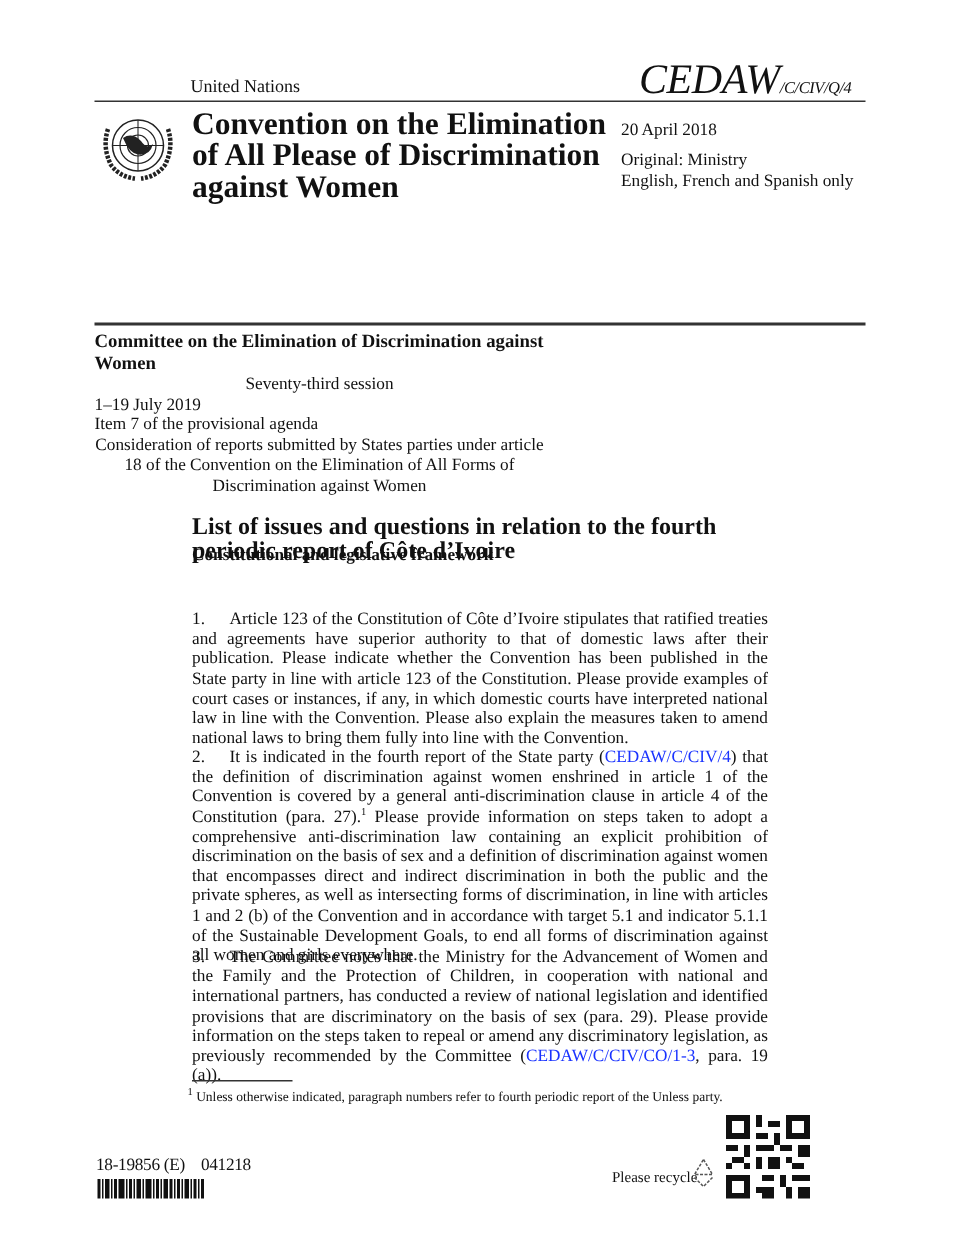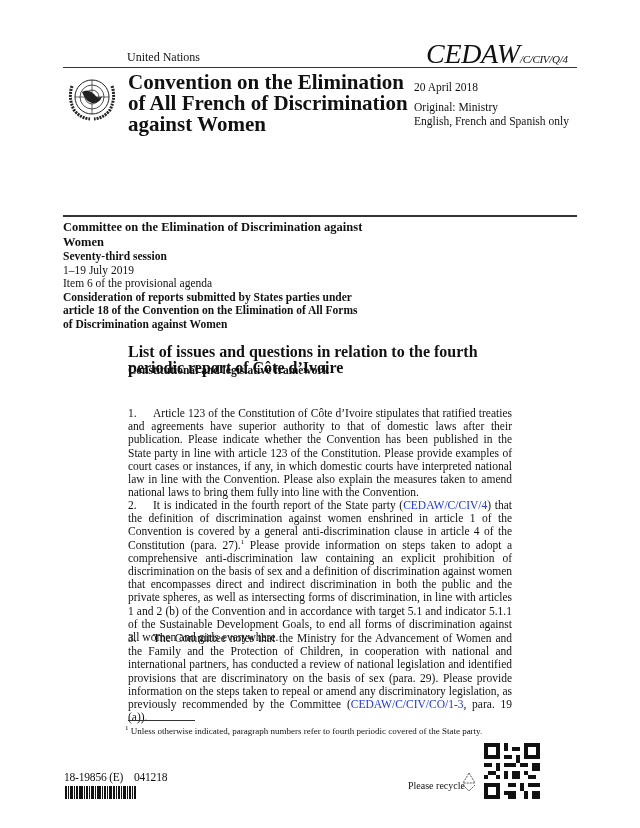--- a/index.html
+++ b/index.html
@@ -10,21 +10,21 @@
   .symbol { left: 426px; top: 38px; font-size: 28px; letter-spacing: -0.3px; white-space: nowrap; font-style: italic; }
   .symbol .suffix { font-size: 11px; }
   .rule-top { left: 63px; top: 67px; width: 514px; height: 1px; background: #333; }
   .emblem { left: 64px; top: 72px; width: 56px; height: 52px; }
   .conv-title { left: 128px; top: 72px; width: 280px; font-size: 21px; font-weight: bold; line-height: 21px; }
   .distr { left: 414px; top: 80px; font-size: 11.5px; line-height: 14px; }
   .distr .gap { height: 6px; }
   .rule-mid { left: 63px; top: 215px; width: 514px; height: 2px; background: #333; }
   .committee { left: 63px; top: 220px; width: 300px; font-size: 11.5px; line-height: 13.5px; }
   .committee .big { font-weight: bold; font-size: 12.5px; line-height: 15px; }
-  .committee .b { font-weight: bold; }
+  .committee .b { font-weight: normal; text-align: center; }
   .doc-title { left: 128px; top: 344px; width: 400px; font-size: 16px; font-weight: bold; line-height: 16px; }
   .section-head { left: 128px; top: 364px; font-size: 11.5px; font-weight: bold; }
   .para { position: absolute; left: 128px; width: 384px; font-size: 11.5px; line-height: 13.2px; text-align: justify; }
   .para .num { display: inline-block; width: 25px; }
   .p1 { top: 407px; } .p2 { top: 499px; } .p3 { top: 632px; }
   a.ref { color: #1a33ff; text-decoration: none; }
   sup { font-size: 7px; line-height: 0; }
   .fn-rule { left: 128px; top: 720px; width: 67px; height: 1px; background: #333; }
   .footnote { left: 125px; top: 726px; font-size: 9px; }
   .docnum { left: 64px; top: 771px; font-size: 11.5px; letter-spacing: -0.2px; }
@@ -47,56 +47,56 @@
     <circle cx="28" cy="25" r="12" fill="none" stroke="#222" stroke-width="0.8"></circle>
     <circle cx="28" cy="25" r="7" fill="none" stroke="#222" stroke-width="0.8"></circle>
     <line x1="11" y1="25" x2="45" y2="25" stroke="#222" stroke-width="0.7"></line>
     <line x1="28" y1="8" x2="28" y2="42" stroke="#222" stroke-width="0.7"></line>
     <path d="M18 20 Q24 16 30 22 Q34 28 38 24 Q36 32 28 31 Q22 30 18 20Z" fill="#222"></path>
     <path d="M8 14 Q4 26 10 38 Q16 46 26 47" fill="none" stroke="#222" stroke-width="3" stroke-dasharray="2 1"></path>
     <path d="M48 14 Q52 26 46 38 Q40 46 30 47" fill="none" stroke="#222" stroke-width="3" stroke-dasharray="2 1"></path>
   </svg>
 </div>
 
-<div class="abs conv-title">Convention on the Elimination of All French of Discrimination against Women</div>
+<div class="abs conv-title">Convention on the Elimination of All Please of Discrimination against Women</div>
 
 <div class="abs distr">
   <div>20 April 2018</div>
   <div class="gap"></div>
   <div>Original: Ministry</div>
   <div>English, French and Spanish only</div>
 </div>
 
 <div class="abs rule-mid"></div>
 
 <div class="abs committee">
   <div class="big">Committee on the Elimination of Discrimination against Women</div>
   <div class="b">Seventy-third session</div>
   <div>1–19 July 2019</div>
-  <div>Item 6 of the provisional agenda</div>
+  <div>Item 7 of the provisional agenda</div>
   <div class="b">Consideration of reports submitted by States parties under article 18 of the Convention on the Elimination of All Forms of Discrimination against Women</div>
 </div>
 
 <div class="abs doc-title">List of issues and questions in relation to the fourth periodic report of Côte d’Ivoire</div>
 <div class="abs section-head">Constitutional and legislative framework</div>
 
 <div class="para p1">
   <span class="num">1.</span><span>Article 123 of the Constitution of Côte d’Ivoire stipulates that ratified treaties and agreements have superior authority to that of domestic laws after their publication. Please indicate whether the Convention has been published in the State party in line with article 123 of the Constitution. Please provide examples of court cases or instances, if any, in which domestic courts have interpreted national law in line with the Convention. Please also explain the measures taken to amend national laws to bring them fully into line with the Convention.</span>
 </div>
 
 <div class="para p2">
   <span class="num">2.</span><span>It is indicated in the fourth report of the State party (</span><a class="ref" href="#">CEDAW/C/CIV/4</a><span>) that the definition of discrimination against women enshrined in article 1 of the Convention is covered by a general anti-discrimination clause in article 4 of the Constitution (para. 27).</span><sup>1</sup><span> Please provide information on steps taken to adopt a comprehensive anti-discrimination law containing an explicit prohibition of discrimination on the basis of sex and a definition of discrimination against women that encompasses direct and indirect discrimination in both the public and the private spheres, as well as intersecting forms of discrimination, in line with articles 1 and 2 (b) of the Convention and in accordance with target 5.1 and indicator 5.1.1 of the Sustainable Development Goals, to end all forms of discrimination against all women and girls everywhere.</span>
 </div>
 
 <div class="para p3">
   <span class="num">3.</span><span>The Committee notes that the Ministry for the Advancement of Women and the Family and the Protection of Children, in cooperation with national and international partners, has conducted a review of national legislation and identified provisions that are discriminatory on the basis of sex (para. 29). Please provide information on the steps taken to repeal or amend any discriminatory legislation, as previously recommended by the Committee (</span><a class="ref" href="#">CEDAW/C/CIV/CO/1-3</a><span>, para. 19 (a)).</span>
 </div>
 
 <div class="abs fn-rule"></div>
-<div class="abs footnote"><sup>1</sup> <span>Unless otherwise indicated, paragraph numbers refer to fourth periodic covered of the State party.</span></div>
+<div class="abs footnote"><sup>1</sup> <span>Unless otherwise indicated, paragraph numbers refer to fourth periodic report of the Unless party.</span></div>
 
 <div class="abs docnum" style="white-space:pre;">18-19856 (E)    041218</div>
 <div class="abs barcode">
   <span style="width:2px"></span>
     <span style="width:1px"></span>
     <span style="width:3px"></span>
     <span style="width:1px"></span>
     <span style="width:2px"></span>
     <span style="width:4px"></span>
     <span style="width:1px"></span>

